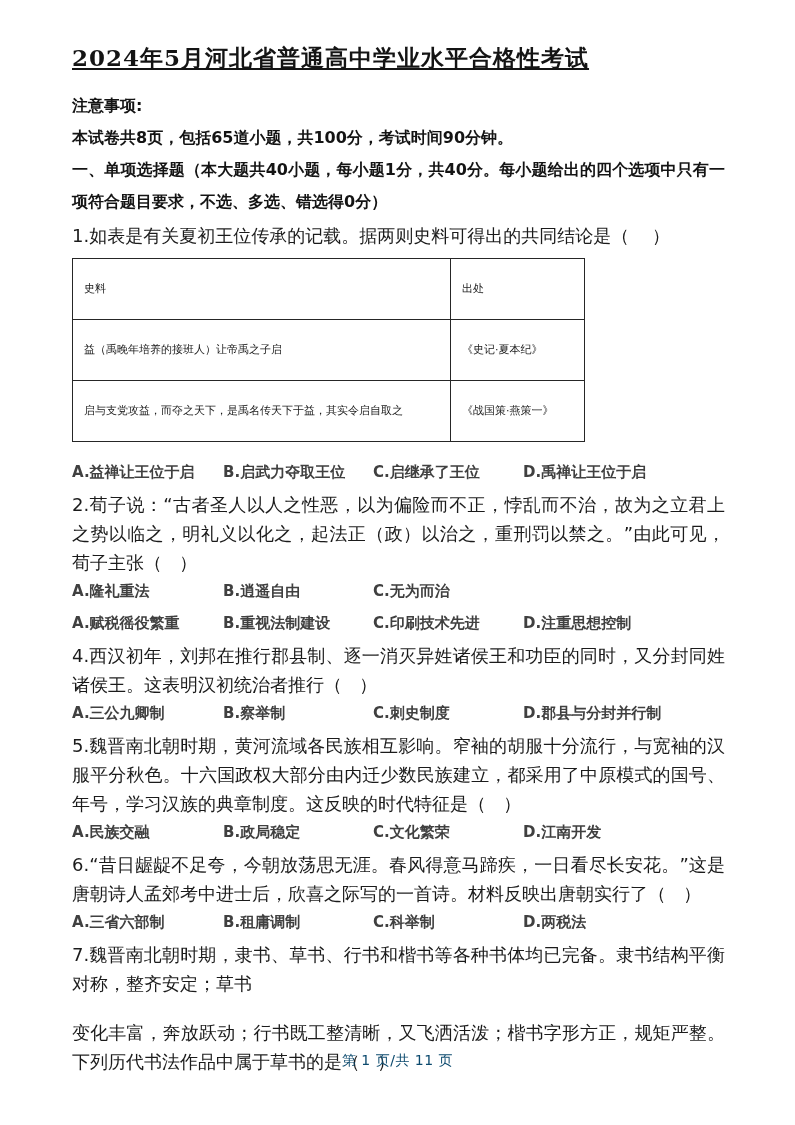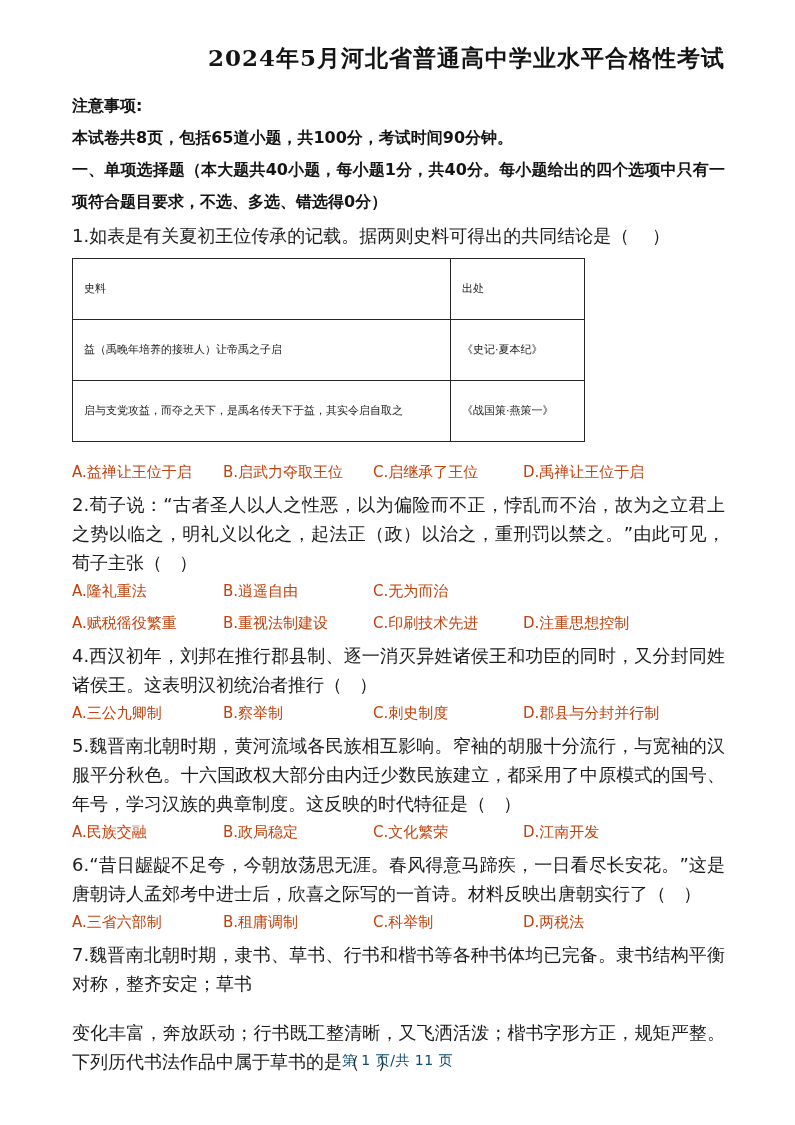--- a/index.html
+++ b/index.html
@@ -10,27 +10,28 @@
     margin: 0 auto;
     background: #ffffff;
     box-sizing: border-box;
     padding: 42px 70px 0 72px;
     color: #1b1b1b;
     font-family: "DejaVu Sans", sans-serif;
     overflow: hidden;
   }
   .title {
     margin: 0 0 16px 0;
-    text-align: right;
+    text-align: left;
     font-family: "DejaVu Serif", serif;
     font-size: 23px;
     font-weight: bold;
     line-height: 32px;
     letter-spacing: 1px;
     color: #141414;
+    text-decoration: underline;
   }
   .bold-line {
     font-size: 16px;
     font-weight: bold;
     line-height: 32px;
     color: #141414;
   }
   .section-heading {
     text-align: justify;
   }
@@ -40,21 +41,22 @@
     line-height: 29px;
     text-align: justify;
     color: #1b1b1b;
   }
   .stem2 { margin-top: 20px; }
   .options {
     display: grid;
     grid-template-columns: 151px 150px 150px auto;
     font-size: 15px;
     line-height: 29px;
-    color: #c2410c;
+    color: #404040;
+    font-weight: bold;
   }
   .q-table {
     border-collapse: collapse;
     width: 498px;
     margin: 8px 0 16px 0;
     table-layout: fixed;
   }
   .q-table th, .q-table td {
     border: 1.5px solid #262626;
     font-size: 11px;

